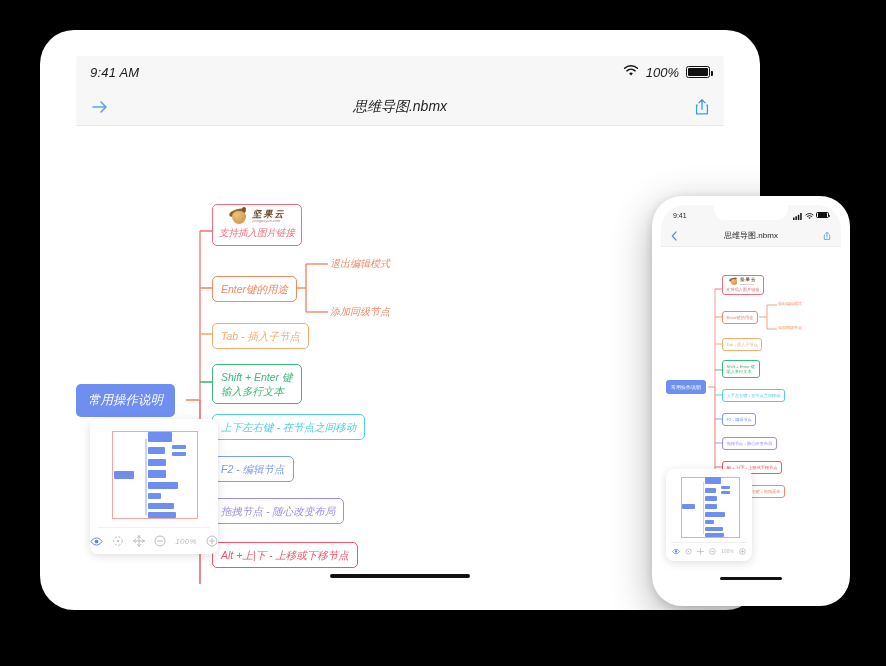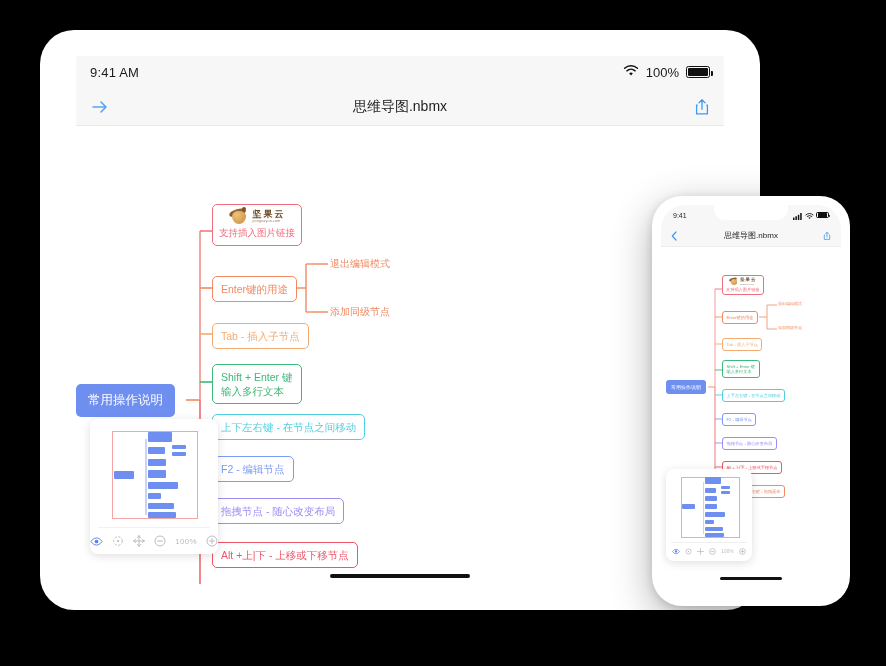--- a/index.html
+++ b/index.html
@@ -2,21 +2,21 @@
 <html><head>
 <meta charset="utf-8">
 <style>
   html,body{margin:0;padding:0;background:#000;}
   body{width:886px;height:666px;position:relative;overflow:hidden;
        font-family:"Liberation Sans","DejaVu Sans",sans-serif;}
 
   
   #tablet{position:absolute;left:40px;top:30px;width:720px;height:580px;
           background:#fff;border-radius:34px;
-          box-shadow:0 12px 40px rgba(0,0,0,.28), 0 2px 10px rgba(0,0,0,.12);}
+          box-shadow:0 12px 40px rgba(0,0,0,.28), 0 2px 10px rgba(0,0,0,.12);font-style:italic;}
   #tablet-screen{position:absolute;left:36px;top:26px;width:648px;height:528px;
           border-radius:3px;overflow:hidden;background:#fff;}
 
   .statusbar{height:32px;background:#f7f7f7;display:flex;align-items:center;
              justify-content:space-between;padding:0 14px;box-sizing:border-box;}
   .sb-time{font-size:13px;color:#1b1b1b;letter-spacing:.2px;}
   .sb-right{display:flex;align-items:center;gap:7px;}
   .sb-pct{font-size:13px;color:#1b1b1b;}
   .battery{width:24px;height:12px;border:1.3px solid #111;border-radius:2.5px;
            position:relative;box-sizing:border-box;padding:1px;}

